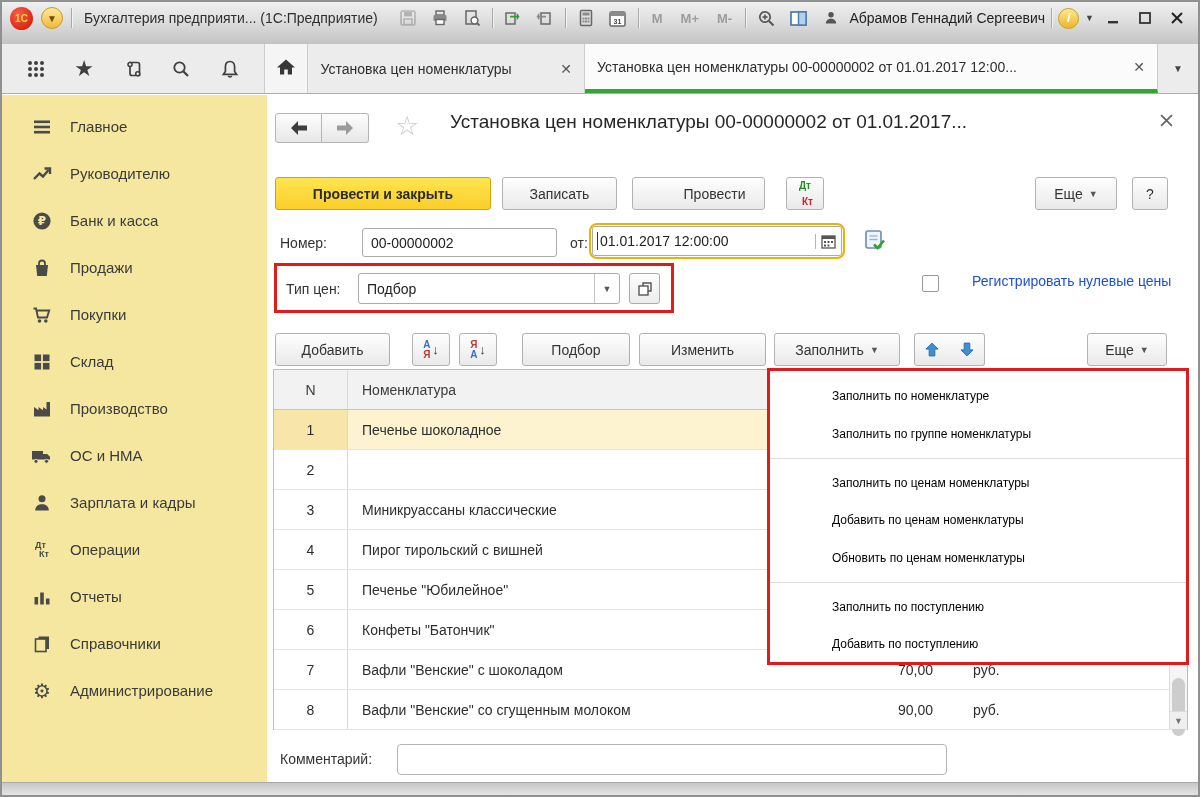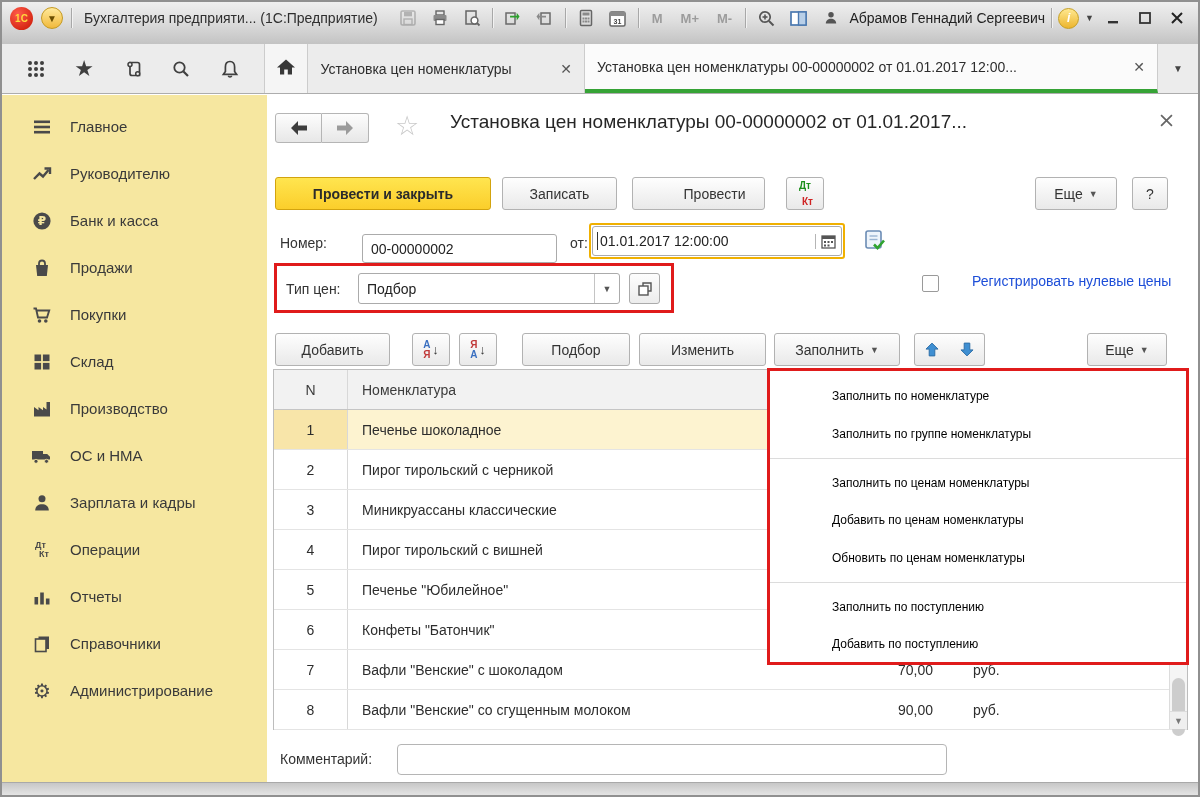--- a/index.html
+++ b/index.html
@@ -73,21 +73,21 @@
   .sort-btn { flex-direction:row; gap:2px; }
   .sort-col { display:flex; flex-direction:column; font-size:10px; font-weight:bold; line-height:10px; }
   .lt-blue { color:#3a6fc0; } .lt-red { color:#c03a3a; }
   .sort-arrow { font-size:13px; color:#333; }
   .arrow-btn svg { display:block; }
 
   
   .flabel { position:absolute; font-size:14px; color:#333; }
   .finput { position:absolute; background:#fff; border:1px solid #ababab; border-radius:3px; font-size:14px; color:#222;
     display:flex; align-items:center; padding:0 8px; }
-  .date-wrap { position:absolute; left:322px; top:128px; width:256px; height:36px; border:2px solid #f0b000; border-radius:3px;
+  .date-wrap { position:absolute; left:322px; top:128px; width:256px; height:36px; border:2px solid #f0b000; border-radius:8px;
     display:flex; align-items:stretch; background:#fff; }
   .date-inner { flex:1; border:1px solid #ababab; border-radius:3px; margin:1px; display:flex; align-items:center; }
   .tcaret { width:1px; height:18px; background:#333; margin-left:4px; }
   .date-text { font-size:14px; color:#222; padding-left:2px; flex:1; }
   .cal-btn { width:26px; border-left:1px solid #b5b5b5; display:flex; align-items:center; justify-content:center; }
   .done-ico { position:absolute; left:596px; top:133px; }
 
   .red-box { position:absolute; left:7px; top:168px; width:400px; height:50px; border:3px solid #e01b1b; }
   .combo { position:absolute; left:81px; top:7px; width:262px; height:31px; border:1px solid #ababab; border-radius:3px; background:#fff;
     display:flex; align-items:center; }
@@ -461,21 +461,21 @@
       </div>
       <div class="btn" style="left:768px;top:82px;width:82px;">
           <span>Еще</span>
           <span class="dd">▼</span>
         </div>
       <div class="btn" style="left:865px;top:82px;width:36px;">
           <span>?</span>
         </div>
 
       <span class="flabel" style="left:13px;top:140px;">Номер:</span>
-      <div class="finput" style="left:95px;top:133px;width:195px;height:29px;margin-top:6px;">
+      <div class="finput" style="left:95px;top:133px;width:195px;height:29px;">
           <span>00-00000002</span>
         </div>
       <span class="flabel" style="left:303px;top:140px;">от:</span>
       <div class="date-wrap">
         <div class="date-inner">
           <span class="tcaret"></span>
           <span class="date-text">01.01.2017 12:00:00</span>
           <span class="cal-btn">
               <svg width="15" height="15" viewBox="0 0 15 15">
                 <rect x="1" y="2" width="13" height="12" fill="none" stroke="#555" stroke-width="1.3"></rect>
@@ -571,21 +571,20 @@
               <div class="c-n">1</div>
               <div class="c-name">Печенье шоколадное</div>
               <div class="c-price"></div>
               <div></div>
               <div class="c-cur"></div>
               <div></div>
             </div>
 
             <div class="trow">
               <div class="c-n">2</div>
-              <div class="c-name">Пирог тирольский с черникой</div>
               <div class="c-price"></div>
               <div></div>
               <div class="c-cur"></div>
               <div></div>
             </div>
 
             <div class="trow">
               <div class="c-n">3</div>
               <div class="c-name">Миникруассаны классические</div>
               <div class="c-price"></div>

